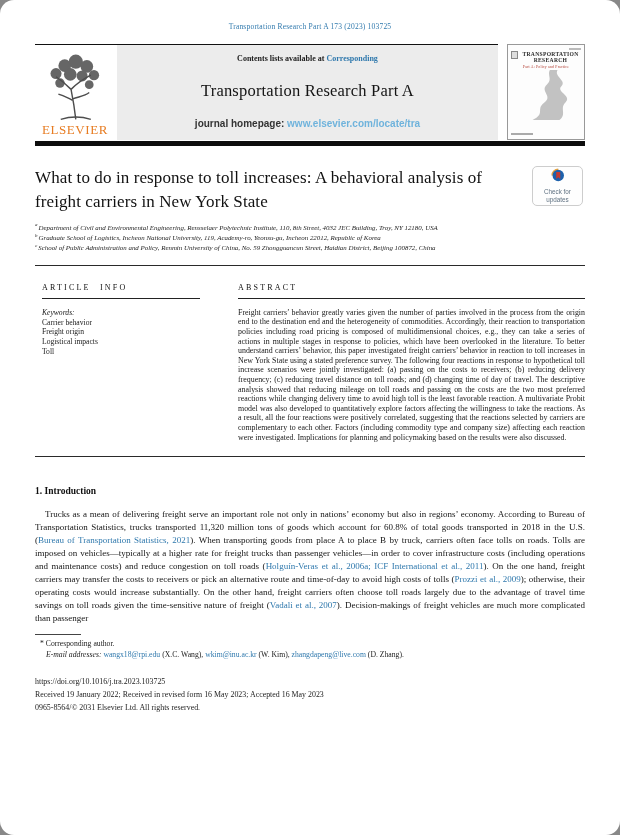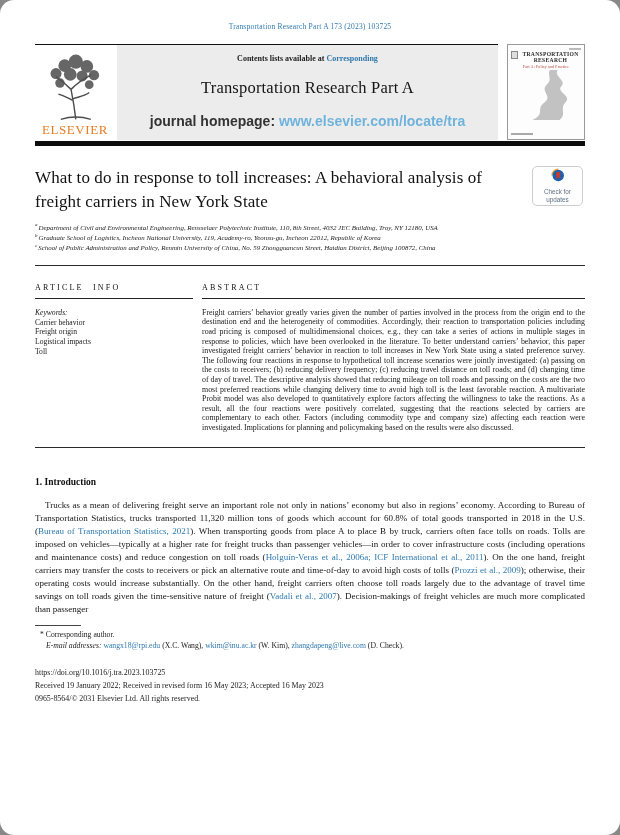--- a/index.html
+++ b/index.html
@@ -19,21 +19,21 @@
   .citation { text-align:center; font-size:7.5px; color:#3079ad; letter-spacing:.2px; }
   
   .banner-row { display:flex; gap:9px; margin-top:13px; height:96px; }
   .banner-main { flex:1; display:flex; border-top:1.5px solid #111; }
   .logo-block { width:82px; background:#fff; display:flex; flex-direction:column; justify-content:flex-end; align-items:center; padding:3px 2px 2px 0; }
   .logo-block svg { display:block; }
   .elsevier-word { font-size:13px; color:#e77c22; letter-spacing:.6px; margin-top:1px; }
   .banner-center { flex:1; background:#ececec; display:flex; flex-direction:column; justify-content:space-between; align-items:center; text-align:center; padding:9px 4px 11px 4px; }
   .contents-line { font-size:8px; font-weight:bold; color:#222; }
   .journal-title { font-size:16.5px; color:#141414; letter-spacing:.2px; }
-  .homepage-line { font-family:"Liberation Sans","DejaVu Sans",sans-serif; font-size:14px; font-weight:bold; color:#333; }
+  .homepage-line { font-family:"Liberation Sans","DejaVu Sans",sans-serif; font-size:10px; font-weight:bold; color:#333; }
   .link { color:#3079ad; cursor:pointer; }
   .link-light { color:#6fb3dc; cursor:pointer; }
   
   .cover { width:78px; height:96px; border:1px solid #999; background:#fdfdfd; padding:3px 3px 4px 3px; display:flex; flex-direction:column; cursor:pointer; }
   .cover-top-meta { align-self:flex-end; width:12px; height:2px; background:#bbb; margin-bottom:1px; }
   .cover-head { display:flex; gap:2px; align-items:flex-start; }
   .cover-minilogo { width:7px; height:8px; border:1px solid #888; background:#ddd; flex:0 0 auto; }
   .cover-title { font-size:5.6px; font-weight:bold; color:#2b2b2b; letter-spacing:.3px; line-height:1.15; text-align:center; flex:1; }
   .cover-subtitle { font-size:3.8px; color:#b03a2e; text-align:center; margin-top:1px; letter-spacing:.2px; }
   .cover svg { display:block; margin-top:1px; }
@@ -47,21 +47,21 @@
   .badge { position:absolute; right:2px; top:0; width:51px; height:40px; border:1px solid #cdcdcd; border-radius:5px; background:#fefefe; display:flex; flex-direction:column; align-items:center; justify-content:center; gap:1px; cursor:pointer; }
   .badge-text { font-family:"Liberation Sans","DejaVu Sans",sans-serif; font-size:6.3px; color:#5f7181; line-height:1.2; text-align:center; }
   
   .authors { margin-top:15px; font-size:11.5px; color:#141414; }
   .authors sup { color:#3079ad; font-size:7px; margin-left:1.5px; }
   .affiliations { margin-top:9px; }
   .affil-line { font-size:6.9px; font-style:italic; color:#222; line-height:1.5; }
   .affil-line sup { font-size:5px; margin-right:1px; }
   .rule-affil { margin-top:11px; }
   
-  .info-abstract { display:flex; gap:9px; padding-top:17px; }
+  .info-abstract { display:flex; gap:38px; padding-top:17px;margin-left:7px; }
   .col-left { width:158px; flex:0 0 auto; }
   .col-right { flex:1; }
   .col-heading { font-size:8px; color:#111; letter-spacing:2.2px; word-spacing:5px; border-bottom:1px solid #222; padding-bottom:6px; margin-bottom:9px; }
   .kw-label { font-size:7.6px; font-style:italic; line-height:1.3; }
   .kw-item { font-size:7.6px; line-height:1.28; }
   .abstract-text { font-size:7.9px; line-height:9.6px; text-align:justify; color:#191919; }
   .rule-after-abs { margin-top:14px; }
   
   .section-heading { margin-top:29px; font-size:9.5px; font-weight:bold; color:#111; }
   .body-par { margin-top:12px; font-size:9px; line-height:13px; text-align:justify; color:#151515; text-indent:10px; }
@@ -179,21 +179,21 @@
     </div>
   </div>
 
   <div class="rule rule-after-abs"></div>
 
   <h2 class="section-heading">1. Introduction</h2>
   <p class="body-par"><span>Trucks as a mean of delivering freight serve an important role not only in nations’ economy but also in regions’ economy. According to Bureau of Transportation Statistics, trucks transported 11,320 million tons of goods which account for 60.8% of total goods transported in 2018 in the U.S. (</span><span class="link">Bureau of Transportation Statistics, 2021</span><span>). When transporting goods from place A to place B by truck, carriers often face tolls on roads. Tolls are imposed on vehicles—typically at a higher rate for freight trucks than passenger vehicles—in order to cover infrastructure costs (including operations and maintenance costs) and reduce congestion on toll roads (</span><span class="link">Holguín-Veras et al., 2006a; ICF International et al., 2011</span><span>). On the one hand, freight carriers may transfer the costs to receivers or pick an alternative route and time-of-day to avoid high costs of tolls (</span><span class="link">Prozzi et al., 2009</span><span>); otherwise, their operating costs would increase substantially. On the other hand, freight carriers often choose toll roads largely due to the advantage of travel time savings on toll roads given the time-sensitive nature of freight (</span><span class="link">Vadali et al., 2007</span><span>). Decision-makings of freight vehicles are much more complicated than passenger</span></p>
 
   <div class="footnote-rule"></div>
   <div class="footnote">* Corresponding author.</div>
-  <div class="footnote footnote-emails"><span class="em-label">E-mail addresses: </span><span><span class="link">wangx18@rpi.edu</span><span> (X.C. Wang), </span><span class="link">wkim@inu.ac.kr</span><span> (W. Kim), </span><span class="link">zhangdapeng@live.com</span><span> (D. Check).</span></span></div>
+  <div class="footnote footnote-emails"><span class="em-label">E-mail addresses: </span><span><span class="link">wangx18@rpi.edu</span><span> (X.C. Wang), </span><span class="link">wkim@inu.ac.kr</span><span> (W. Kim), </span><span class="link">zhangdapeng@live.com</span><span> (D. Zhang).</span></span></div>
 
   <div class="footer-block">
     <div class="doi-line">https://doi.org/10.1016/j.tra.2023.103725</div>
     <div>Received 19 January 2022; Received in revised form 16 May 2023; Accepted 16 May 2023</div>
     <div>0965-8564/© 2031 Elsevier Ltd. All rights reserved.</div>
   </div>
 
 </div>
 
 </body></html>

